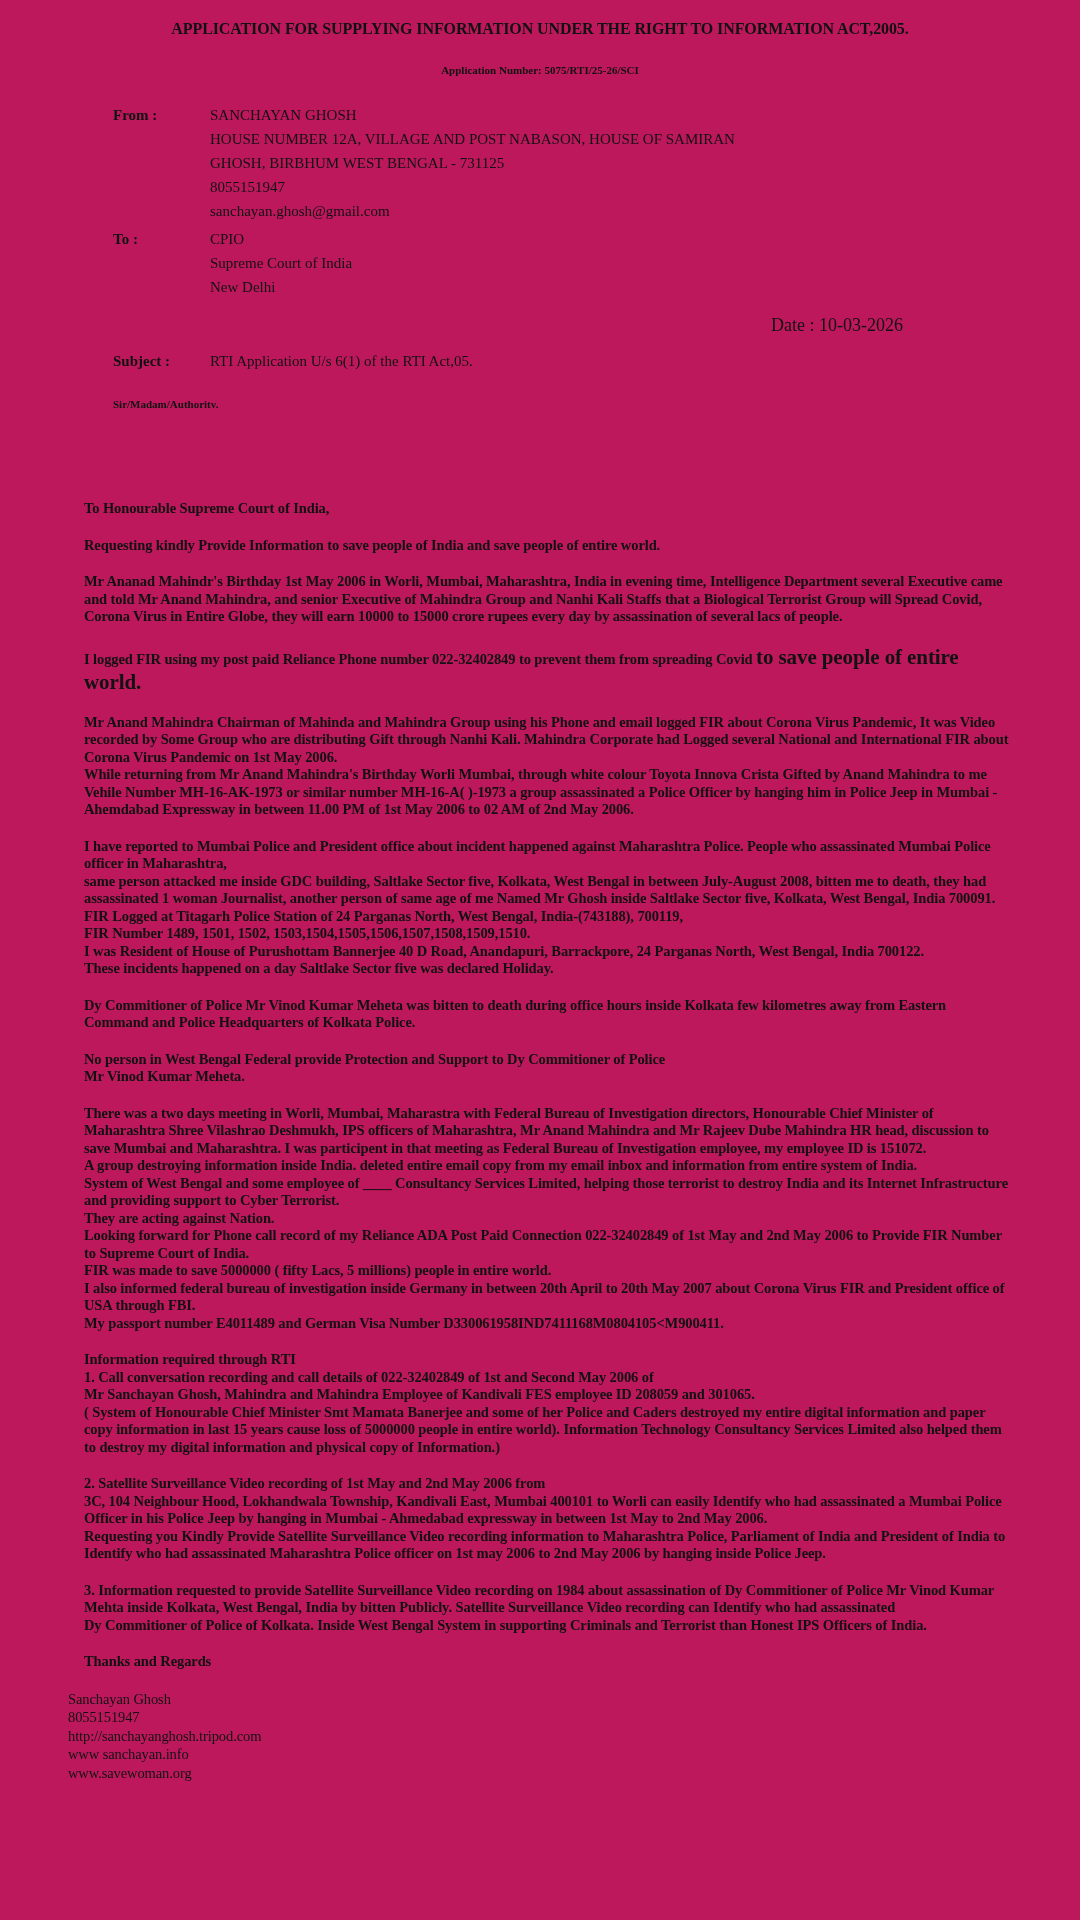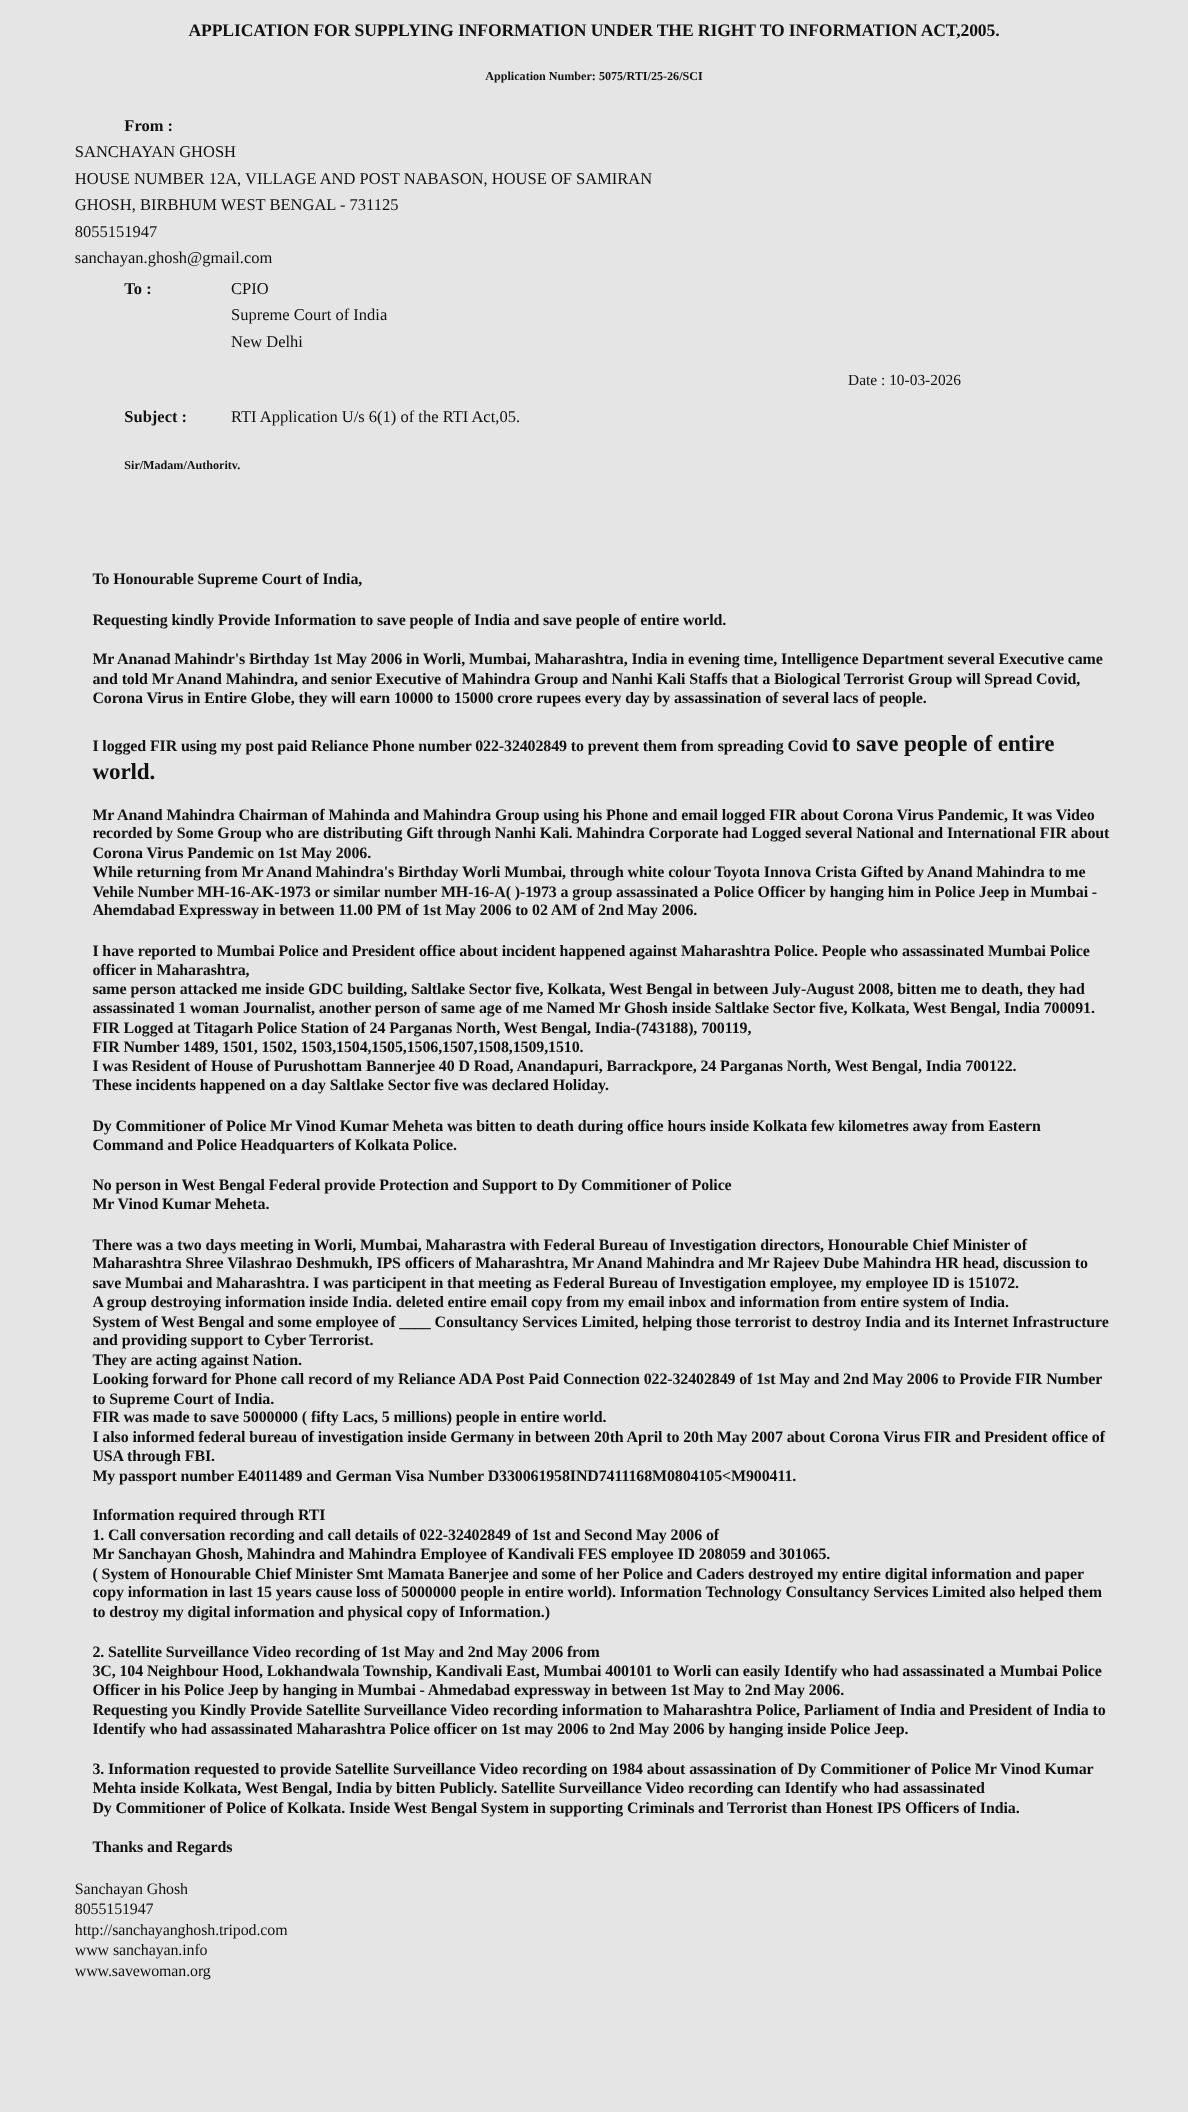--- a/index.html
+++ b/index.html
@@ -1,52 +1,52 @@
 <!DOCTYPE html>
 <html><head>
 <meta charset="utf-8">
 <style>
   * { margin:0; padding:0; box-sizing:border-box; }
   html,body { background:#ffffff; }
   .page {
     position:relative;
     width:1080px; height:1920px;
     margin:0 auto;
-    background:#e5e5e5;
+    background:#be185d;
     color:#111111;
     font-family:"Liberation Serif","DejaVu Serif",serif;
     padding:20px 68px 0 68px;
     overflow:hidden;
   }
   .doc-title {
     text-align:center;
     font-weight:bold;
     font-size:16px;
     letter-spacing:-0.1px;
   }
   .app-number {
     text-align:center;
     font-weight:bold;
     font-size:11px;
     margin-top:26px;
   }
   .addr-row { display:flex; font-size:15px; line-height:24px; }
-  .from-row { margin-top:27px;flex-direction:column; }
+  .from-row { margin-top:27px; }
   .to-row   { margin-top:4px; }
   .addr-label {
     font-weight:bold;
     width:97px;
     margin-left:45px;
     flex:0 0 auto;
   }
   .addr-content { flex:1 1 auto; }
   .pre { white-space:pre-line; }
   .date-line {
     margin-top:16px;
-    font-size:14px;
+    font-size:18px;
     padding-left:703px;
     white-space:nowrap;
   }
   .subject-row { display:flex; font-size:15px; margin-top:17px; }
   .salutation {
     font-weight:bold;
     font-size:11px;
     margin-left:45px;
     margin-top:28px;
   }

